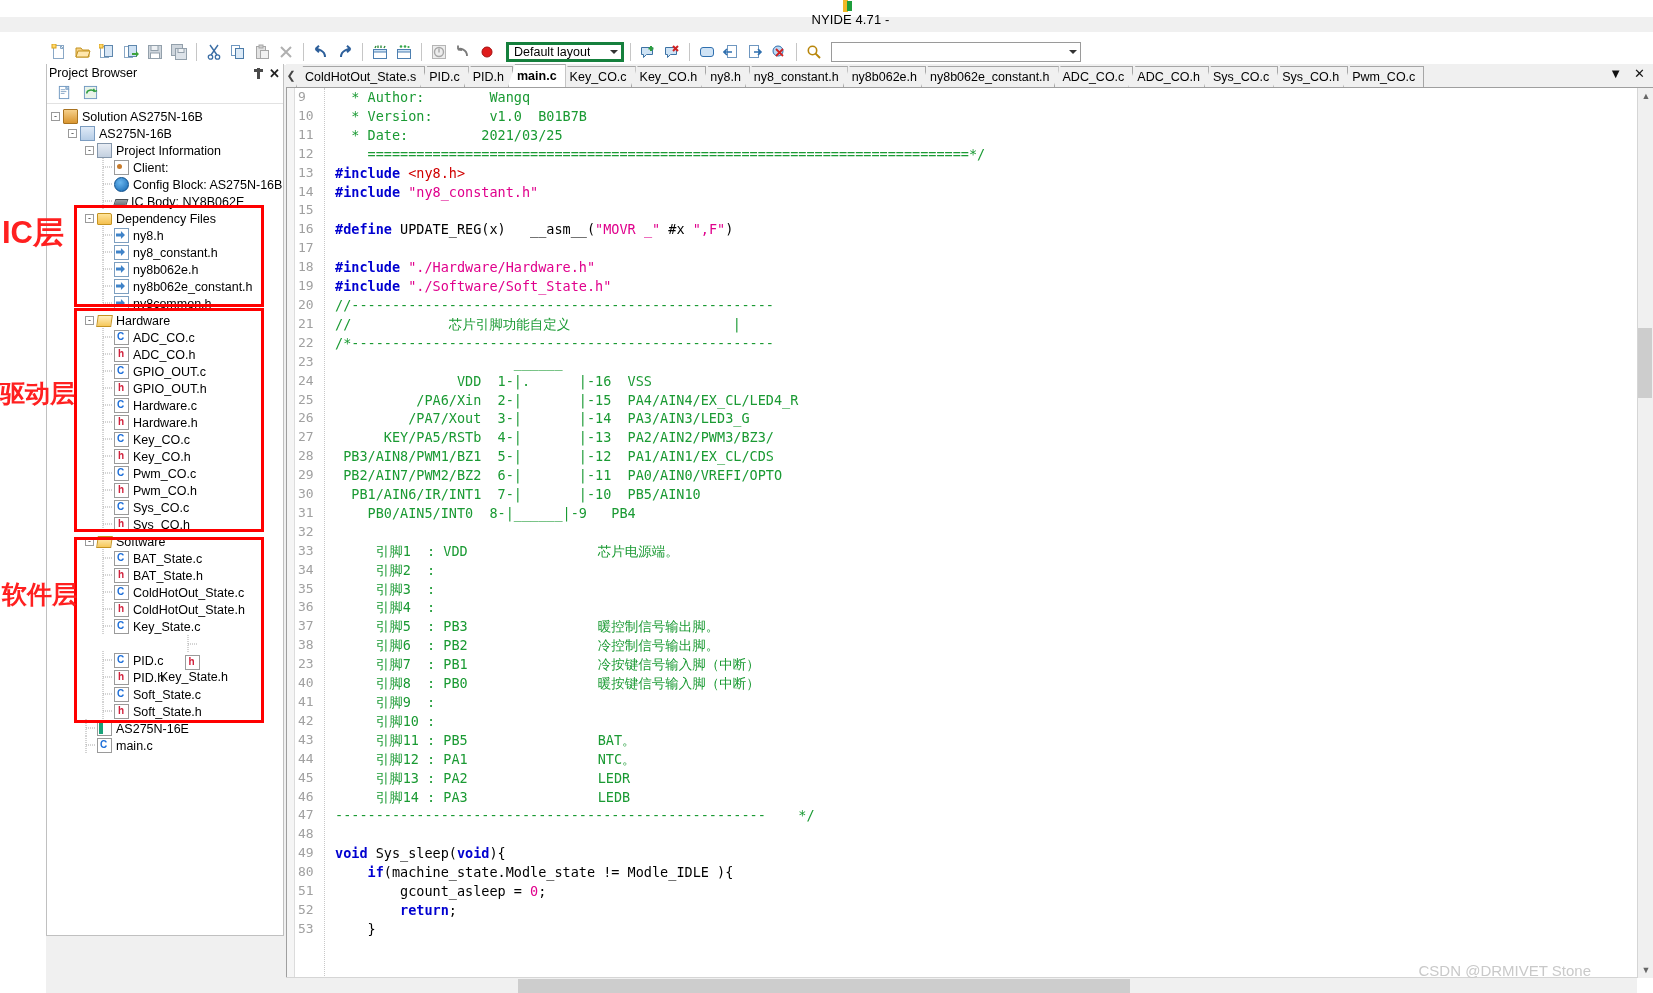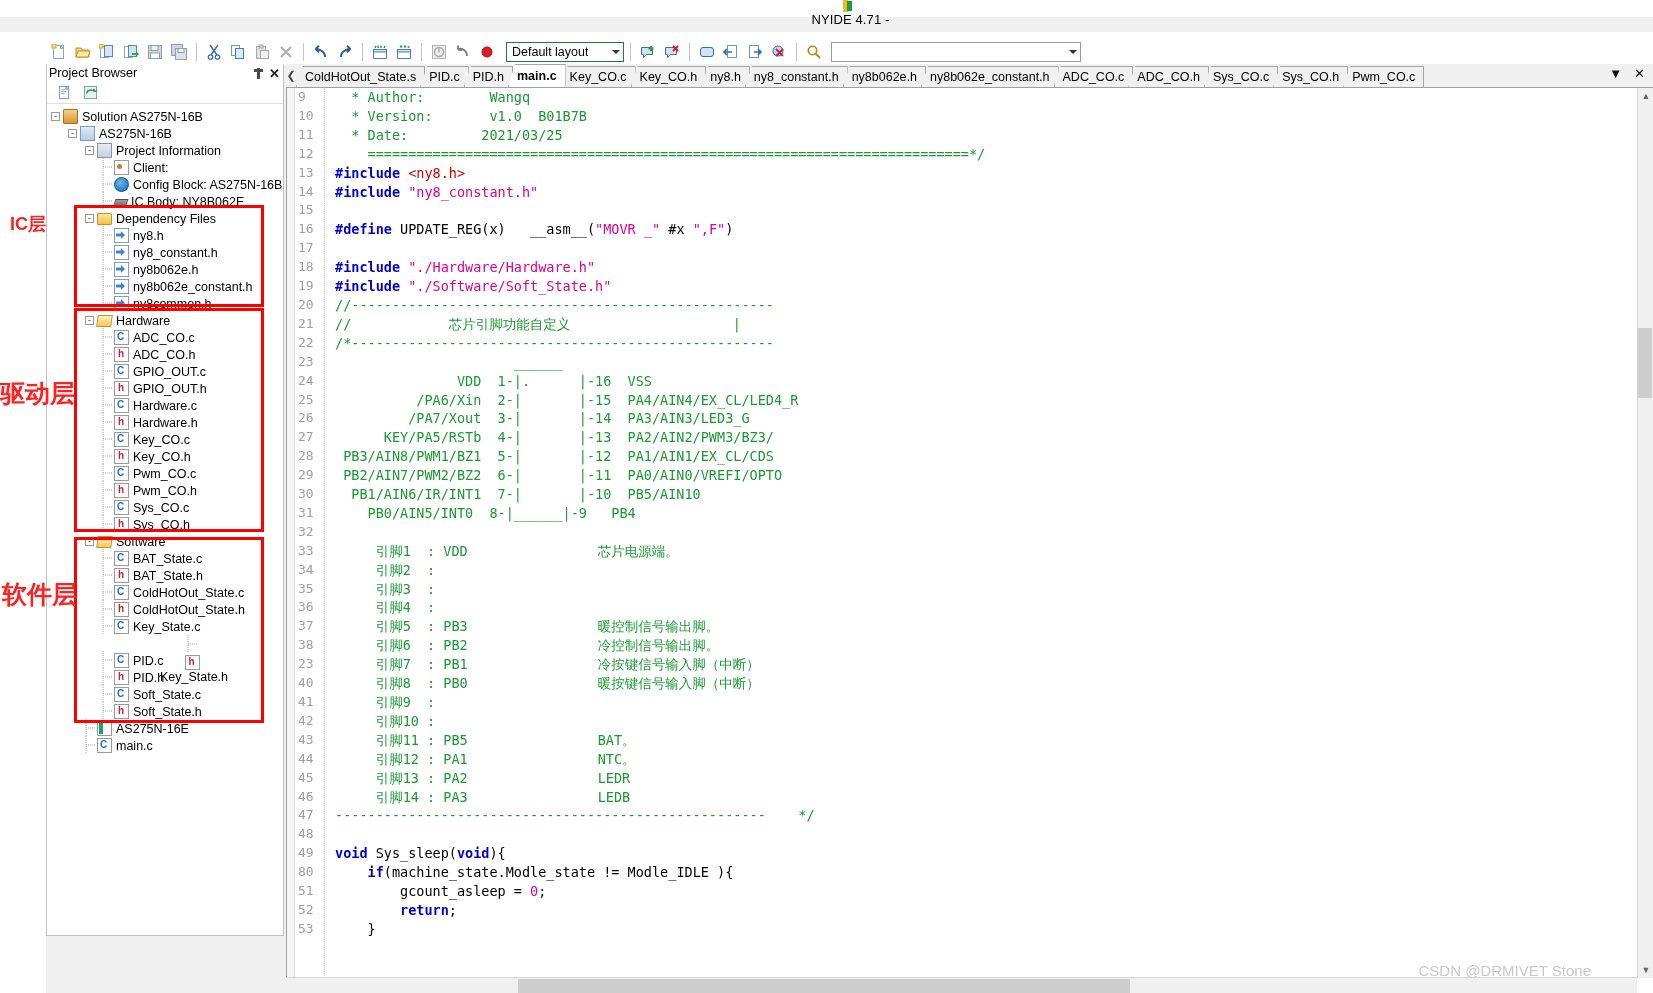--- a/index.html
+++ b/index.html
@@ -34,21 +34,21 @@
   .menu-item{ padding:2px 11px; font-size:13px; color:#000; cursor:default;}
 
   
   .toolbar{
     position:absolute; left:0; top:39px; width:1653px; height:26px;
     background:#ffffff; display:flex; align-items:center; padding-left:48px; gap:2px;
   }
   .tb-btn{ width:22px;height:22px; display:flex;align-items:center;justify-content:center; position:relative;}
   .tb-sep{ width:1px;height:18px;background:#c6c6c6;margin:0 4px;}
   .tb-combo{
-    width:118px;height:20px;background:#fff;border:1px solid #15803d;
+    width:118px;height:20px;background:#fff;border:3px solid #15803d;
     display:flex;align-items:center;justify-content:space-between;
     padding:0 3px 0 5px;font-size:12.5px;margin-left:6px;
   }
   .tb-combo .cv{ white-space:nowrap; overflow:hidden;}
   .tb-combo2{
     width:250px;height:20px;background:#fff;border:1px solid #9a9a9a;
     display:flex;align-items:center;justify-content:flex-end;
     padding:0 3px;font-size:12.5px;margin-left:4px;
   }
   .caret{ width:0;height:0;border-left:4px solid transparent;border-right:4px solid transparent;border-top:4px solid #333;}
@@ -633,21 +633,21 @@
           <span class="i16 i-c"></span>
           <span class="lbl">main.c</span>
         </div>
       </div>
   </div>
 
   <div class="redbox" style="left:74px; top:205px; width:190px; height:102px;"></div>
   <div class="redbox" style="left:74px; top:308px; width:190px; height:224px;"></div>
   <div class="redbox" style="left:74px; top:537px; width:190px; height:186px;"></div>
 
-  <div class="redlabel" style="left:10px; top:212px; font-size:18px;">IC层</div>
+  <div class="redlabel" style="left:2px; top:212px; font-size:31px;">IC层</div>
   <div class="redlabel" style="left:0px; top:377px; font-size:25px;">驱动层</div>
   <div class="redlabel" style="left:2px; top:578px; font-size:25px;">软件层</div>
 
   <div class="editor-wrap">
     <div class="tabbar">
       <div class="tabscroll">❮</div>
       <div id="tabs" style="display:flex;align-items:flex-end;">
           <div class="tab">
             <span>ColdHotOut_State.s</span>
           </div>

